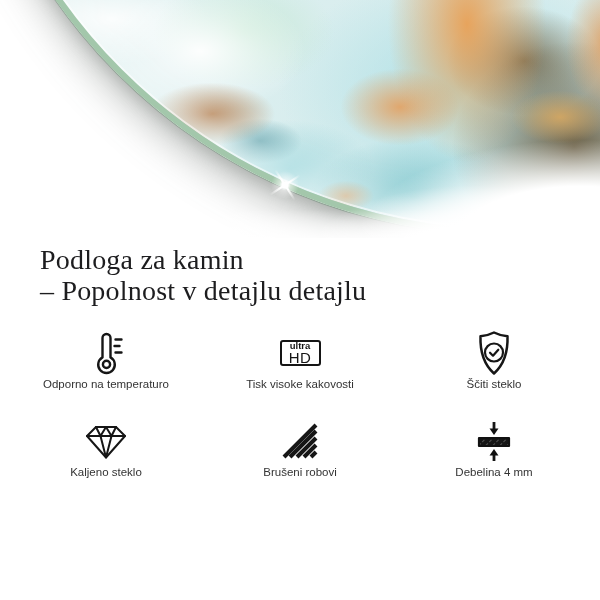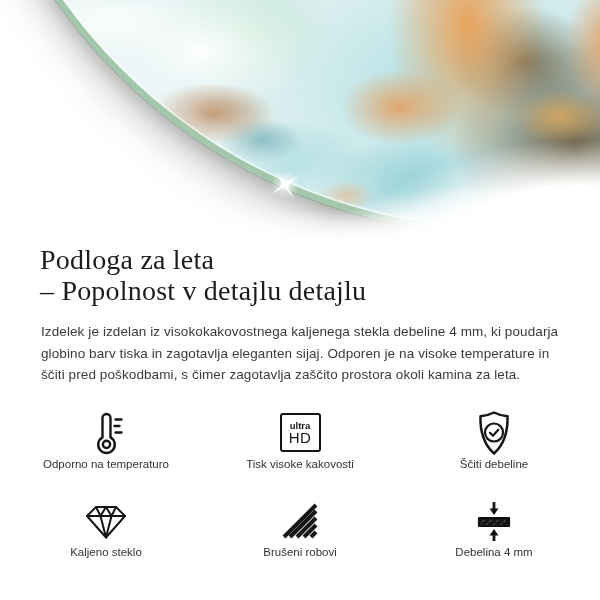--- a/index.html
+++ b/index.html
@@ -77,43 +77,42 @@
   .features{
     display:grid;grid-template-columns:repeat(3,194px);
     margin:23px 0 0 9px;row-gap:27px;
   }
   .feature{display:flex;flex-direction:column;align-items:center;}
   .icon-wrap{height:48px;display:flex;align-items:center;justify-content:center;}
   .feature .label{margin-top:1px;font-size:11.5px;color:#333;white-space:nowrap;}
   .icon-svg{stroke:#161616;fill:none;stroke-linejoin:round;}
 
   .uhd-box{
-    box-sizing:border-box;width:41px;height:39px;border:2.5px solid #151515;border-radius:3px;
+    box-sizing:border-box;width:41px;height:26px;border:2.5px solid #151515;border-radius:3px;
     display:flex;flex-direction:column;align-items:center;justify-content:center;color:#151515;
   }
   .uhd-top{font-size:9.5px;font-weight:700;line-height:10px;}
   .uhd-bottom{font-size:15px;font-weight:400;line-height:14px;letter-spacing:.3px;}
 </style>
 </head>
 <body>
 
 <div class="page">
 
   <div class="hero">
     <div class="glass"></div>
     <div class="sparkle"></div>
     <div class="hero-fade"></div>
   </div>
 
   <h1 class="title">
-    <span>Podloga za leta</span>
+    <span>Podloga za kamin</span>
     <span>– Popolnost v detajlu detajlu</span>
   </h1>
 
-  <p class="desc">Izdelek je izdelan iz visokokakovostnega kaljenega stekla debeline 4 mm, ki poudarja globino barv tiska in zagotavlja eleganten sijaj. Odporen je na visoke temperature in ščiti pred poškodbami, s čimer zagotavlja zaščito prostora okoli kamina za leta.</p>
 
   <div class="features">
 
     <div class="feature">
       <div class="icon-wrap">
         <svg class="icon-svg" width="44" height="44" viewBox="0 0 44 44" stroke-width="2.4" stroke-linecap="round">
           <path d="M18.5 7 a4 4 0 0 1 8 0 v19.4 a8.3 8.3 0 1 1 -8 0 Z"></path>
           <circle cx="22.5" cy="33.4" r="3.6"></circle>
           <path d="M31.5 8.5 h6 M30.5 15 h5 M31.5 21.5 h6"></path>
         </svg>
@@ -132,21 +131,21 @@
     </div>
 
     <div class="feature">
       <div class="icon-wrap">
         <svg class="icon-svg" width="44" height="48" viewBox="0 0 44 48" stroke-width="2.5" stroke-linecap="round">
           <path d="M22 3.5 C26 5.5 30.5 6.9 35.5 7.3 C36 22 31.5 36 22 44.5 C12.5 36 8 22 8.5 7.3 C13.5 6.9 18 5.5 22 3.5 Z"></path>
           <circle cx="22" cy="23.5" r="9" stroke-width="2.2"></circle>
           <path d="M18 23.7 l3 3 l5.3 -6" stroke-width="2.2"></path>
         </svg>
       </div>
-      <div class="label">Ščiti debeline</div>
+      <div class="label">Ščiti steklo</div>
     </div>
 
     <div class="feature">
       <div class="icon-wrap">
         <svg class="icon-svg" width="46" height="42" viewBox="0 0 46 42" stroke-width="2" stroke-linecap="round">
           <path d="M13 7 H33 L42 16 L23 37.5 L4 16 Z"></path>
           <path d="M4 16 H42"></path>
           <path d="M13 7 L17.5 16 L23 7 L28.5 16 L33 7"></path>
           <path d="M17.5 16 L23 37.5 L28.5 16"></path>
         </svg>

